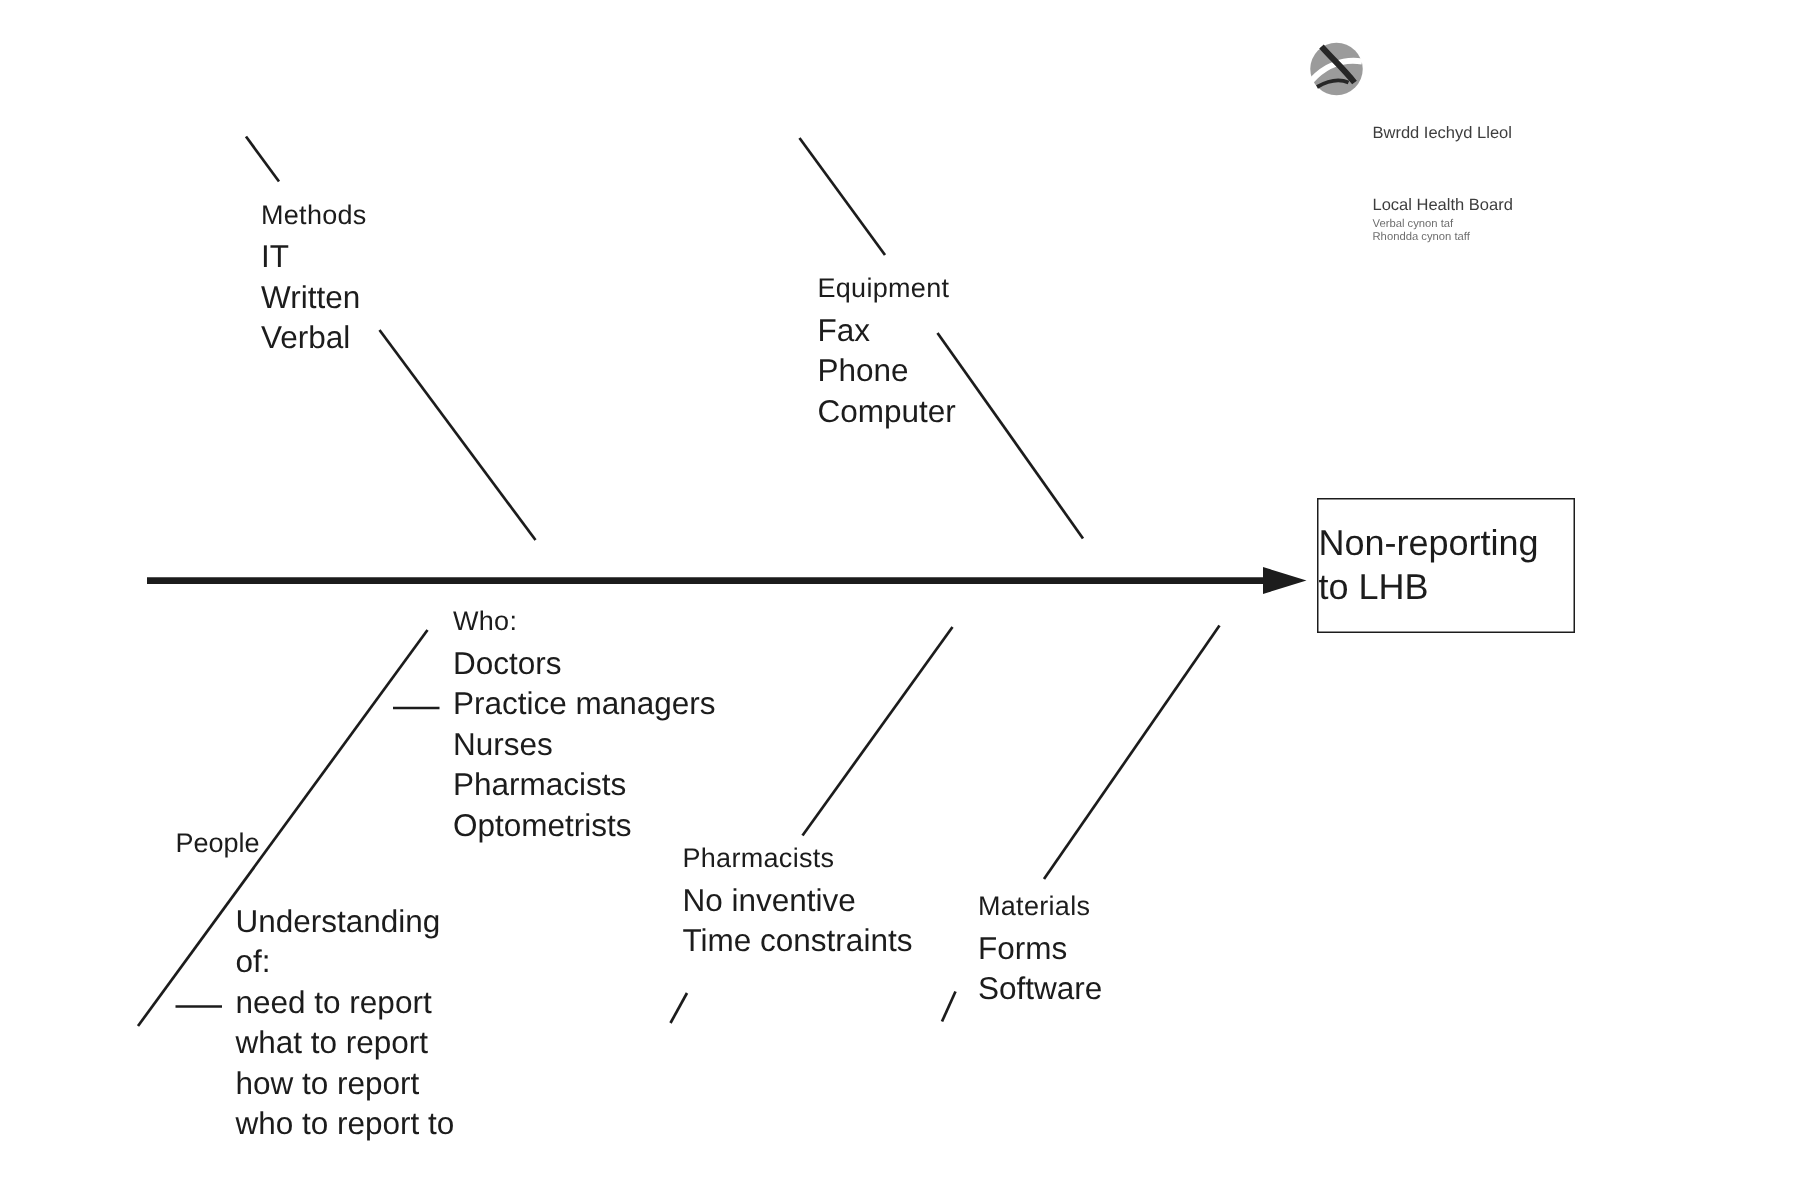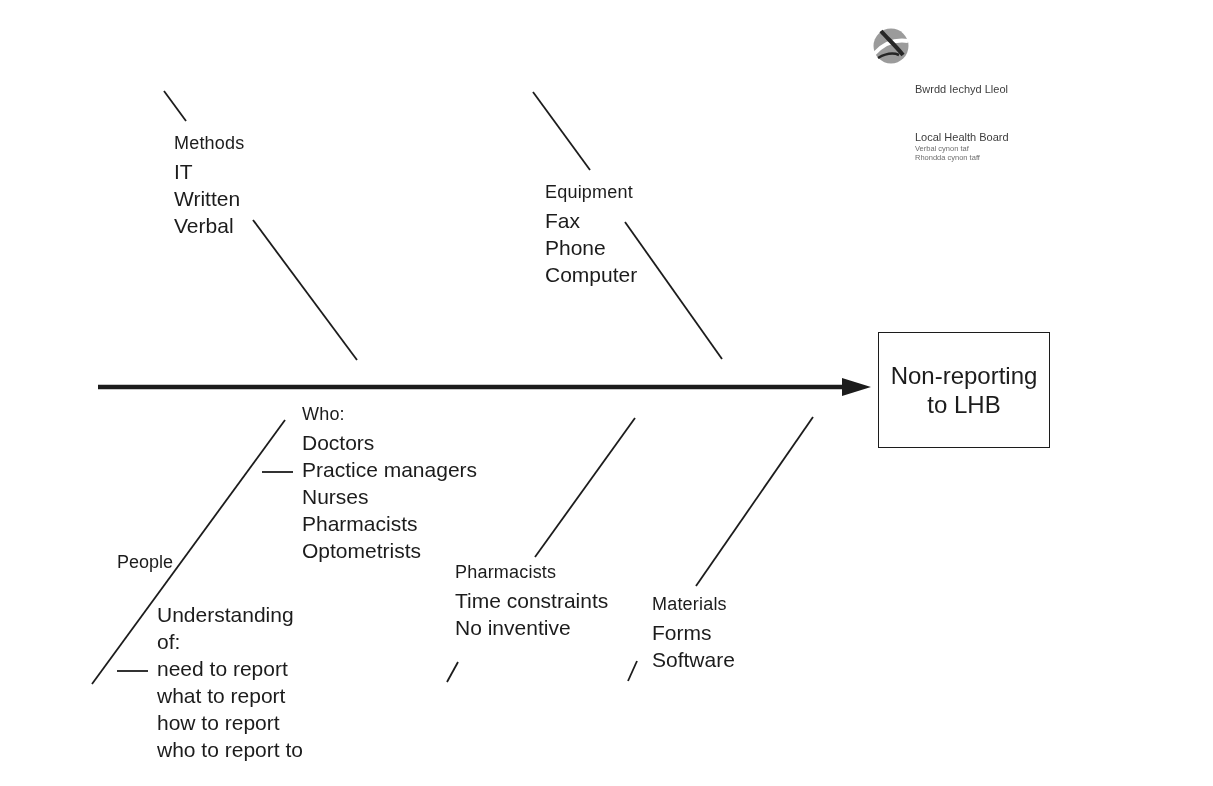--- a/index.html
+++ b/index.html
@@ -13,23 +13,23 @@
   svg.lines{position:absolute;left:0;top:0;width:1213px;height:786px;}
 
   .cat-block{position:absolute;white-space:nowrap;}
   .cat-title{font-size:18px;line-height:30px;letter-spacing:0.2px;}
   .cat-items{font-size:21px;line-height:27px;}
   .cat-items div{white-space:nowrap;}
 
   .people-title{position:absolute;font-size:18px;line-height:30px;}
 
   .effect-box{
-    position:absolute;left:878px;top:332px;width:172px;height:116px;
+    position:absolute;left:878px;top:332px;width:172px;height:90px;
     border:1.6px solid #1c1c1c;box-sizing:border-box;
-    display:flex;flex-direction:column;align-items:center;justify-content:center;
+    display:flex;flex-direction:column;align-items:flex-start;justify-content:center;
     font-size:24px;line-height:29px;text-align:center;
     background:#ffffff;
   }
 
   .logo{position:absolute;left:873px;top:28px;display:flex;}
   .logo-icon{width:36px;height:36px;flex:0 0 auto;}
   .logo-text{margin-left:6px;padding-top:21px;}
   .logo-name{font-size:11px;line-height:13.5px;color:#3d3d3d;margin-top:34px;}
   .logo-sub{font-size:7.5px;line-height:9px;color:#6e6e6e;}
 </style>
@@ -110,22 +110,22 @@
     <div>need to report</div>
     <div>what to report</div>
     <div>how to report</div>
     <div>who to report to</div>
   </div>
 </div>
 
 <div class="cat-block" style="left:455px;top:557px;">
   <div class="cat-title">Pharmacists</div>
   <div class="cat-items">
+    <div>No inventive</div>
     <div>Time constraints</div>
-    <div>No inventive</div>
   </div>
 </div>
 
 <div class="cat-block" style="left:652px;top:589px;">
   <div class="cat-title">Materials</div>
   <div class="cat-items">
     <div>Forms</div>
     <div>Software</div>
   </div>
 </div>

